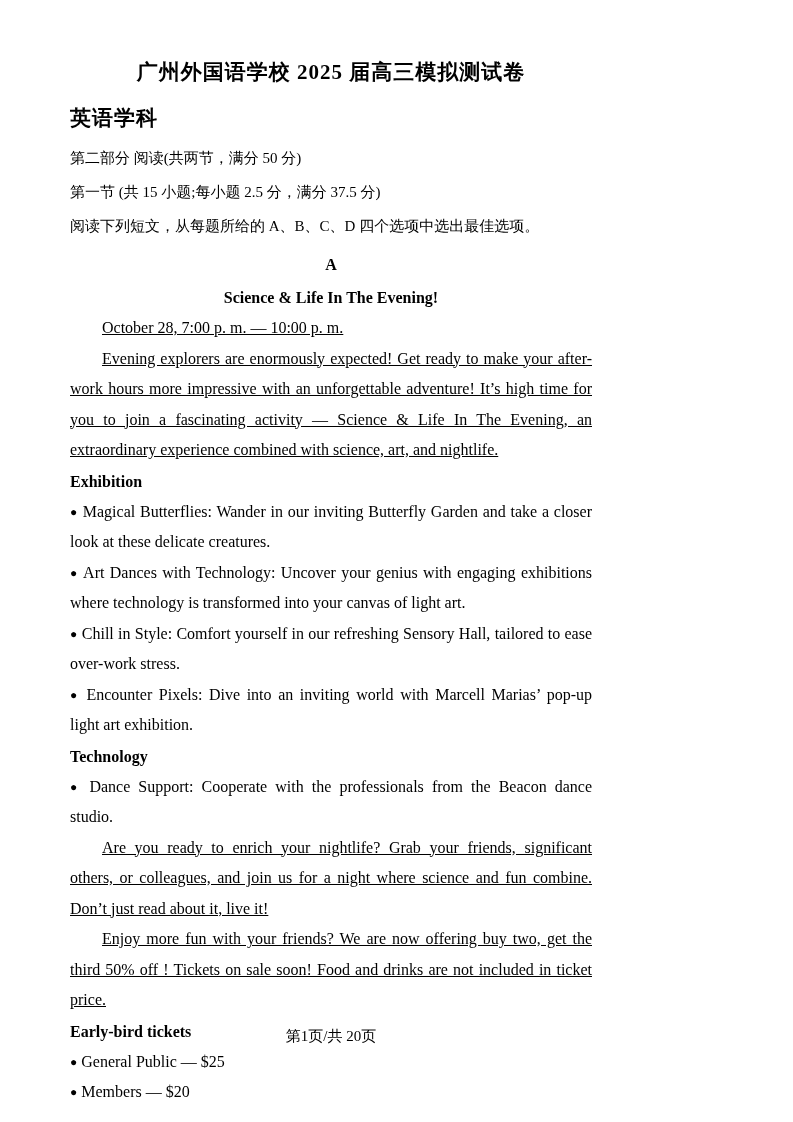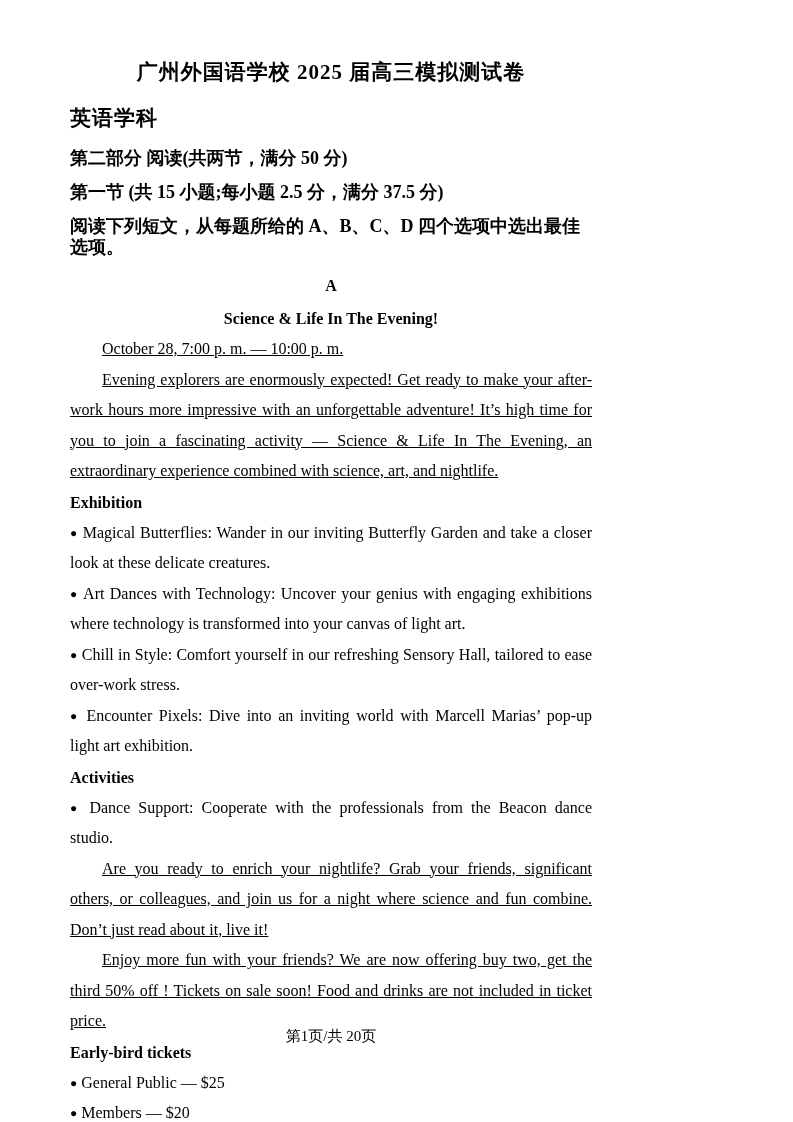--- a/index.html
+++ b/index.html
@@ -32,22 +32,22 @@
     margin: 0 0 16px 0;
     letter-spacing: 1px;
   }
   .exam-info {
     font-size: 17px;
     font-weight: bold;
     text-align: center;
     margin: 0 0 13px 0;
   }
   .cn-line {
-    font-size: 18px;
-    font-weight: bold;
+    font-size: 15px;
+    font-weight: normal;
     text-align: left;
     margin: 0 0 13px 0;
     line-height: 21px;
   }
   .passage-label {
     font-size: 16px;
     font-weight: bold;
     text-align: center;
     margin: 0 0 2px 0;
     line-height: 30px;
@@ -116,21 +116,21 @@
   <p class="body-text no-justify indent">October 28, 7:00 p. m. — 10:00 p. m.</p>
 
   <p class="body-text indent">Evening explorers are enormously expected! Get ready to make your after-work hours more impressive with an unforgettable adventure! It’s high time for you to join a fascinating activity — Science &amp; Life In The Evening, an extraordinary experience combined with science, art, and nightlife.</p>
 
   <h3 class="section-head">Exhibition</h3>
   <p class="bullet-line"><span class="bullet-mark">●</span> <span>Magical Butterflies: Wander in our inviting Butterfly Garden and take a closer look at these delicate creatures.</span></p>
   <p class="bullet-line"><span class="bullet-mark">●</span> <span>Art Dances with Technology: Uncover your genius with engaging exhibitions where technology is transformed into your canvas of light art.</span></p>
   <p class="bullet-line"><span class="bullet-mark">●</span> <span>Chill in Style: Comfort yourself in our refreshing Sensory Hall, tailored to ease over-work stress.</span></p>
   <p class="bullet-line"><span class="bullet-mark">●</span> <span>Encounter Pixels: Dive into an inviting world with Marcell Marias’ pop-up light art exhibition.</span></p>
 
-  <h3 class="section-head">Activities</h3>
+  <h3 class="section-head">Technology</h3>
   <p class="bullet-line"><span class="bullet-mark">●</span> <span>Dance Support: Cooperate with the professionals from the Beacon dance studio.</span></p>
   <p class="body-text indent">Are you ready to enrich your nightlife? Grab your friends, significant others, or colleagues, and join us for a night where science and fun combine. Don’t just read about it, live it!</p>
 
   <p class="body-text indent">Enjoy more fun with your friends? We are now offering buy two, get the third 50% off ! Tickets on sale soon! Food and drinks are not included in ticket price.</p>
 
   <h3 class="section-head">Early-bird tickets</h3>
   <p class="bullet-line"><span class="bullet-mark">●</span> <span>General Public — $25</span></p>
   <p class="bullet-line"><span class="bullet-mark">●</span> <span>Members — $20</span></p>
 
   <div class="footer">第1页/共 20页</div>

